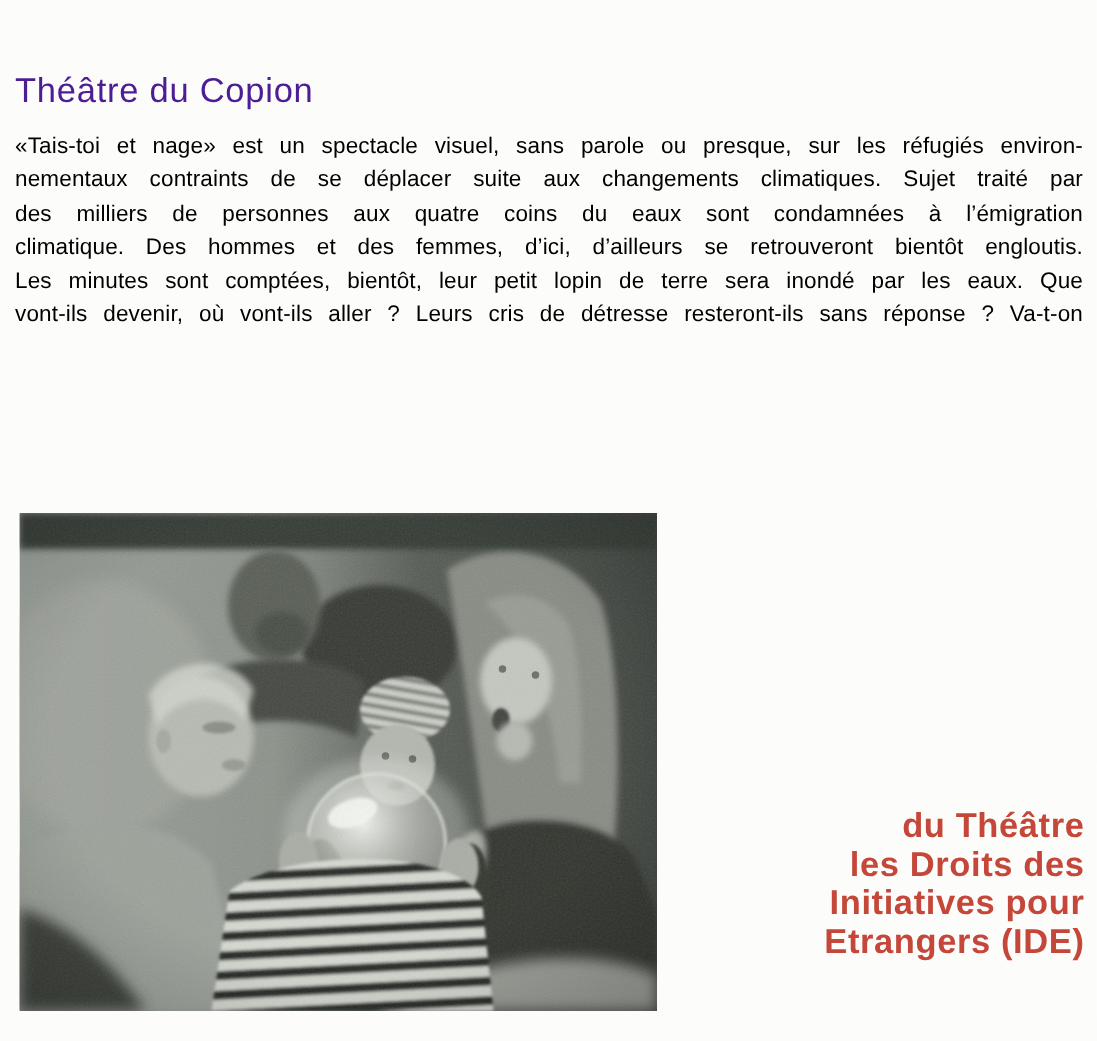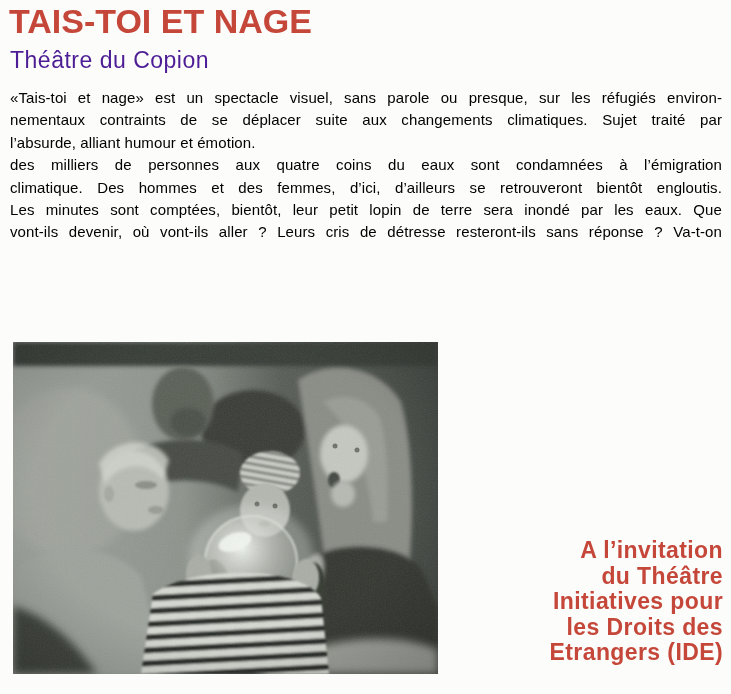--- a/index.html
+++ b/index.html
@@ -52,28 +52,26 @@
     letter-spacing:.4px;
     line-height:25.5px;
     color:#c5473a;
   }
 </style>
 </head>
 <body>
 
 <div class="page">
 
-  <h1 class="title">TAIS-TOI ET NAGE</h1>
   <h2 class="subtitle">Théâtre du Copion</h2>
 
   <div class="bodytext">
     <div>
       <div class="ln j">«Tais-toi et nage» est un spectacle visuel, sans parole ou presque, sur les réfugiés environ-</div>
       <div class="ln j">nementaux contraints de se déplacer suite aux changements climatiques. Sujet traité par</div>
-      <div class="ln l">l’absurde, alliant humour et émotion.</div>
     </div>
     <div>
       <div class="ln j">des milliers de personnes aux quatre coins du eaux sont condamnées à l’émigration</div>
       <div class="ln j">climatique. Des hommes et des femmes, d’ici, d’ailleurs se retrouveront bientôt engloutis.</div>
       <div class="ln j">Les minutes sont comptées, bientôt, leur petit lopin de terre sera inondé par les eaux. Que</div>
       <div class="ln j">vont-ils devenir, où vont-ils aller ? Leurs cris de détresse resteront-ils sans réponse ? Va-t-on</div>
     </div>
   </div>
 
   <figure class="photo">
@@ -167,20 +165,19 @@
       <path d="M128,332 L140,252 C180,222 290,224 308,256 L316,332 Z" fill="url(#shirtStripes)" filter="url(#soft1)"></path>
 
       <rect width="425" height="332" filter="url(#grain)" opacity="0.13"></rect>
       <rect width="425" height="332" fill="url(#vig)"></rect>
     </svg>
   </figure>
 
   <div class="caption">Photo : Vincent Chiavetta</div>
 
   <div class="invitation">
-    <div>A l’invitation</div>
     <div>du Théâtre</div>
+    <div>les Droits des</div>
     <div>Initiatives pour</div>
-    <div>les Droits des</div>
     <div>Etrangers (IDE)</div>
   </div>
 
 </div>
 
 </body></html>

